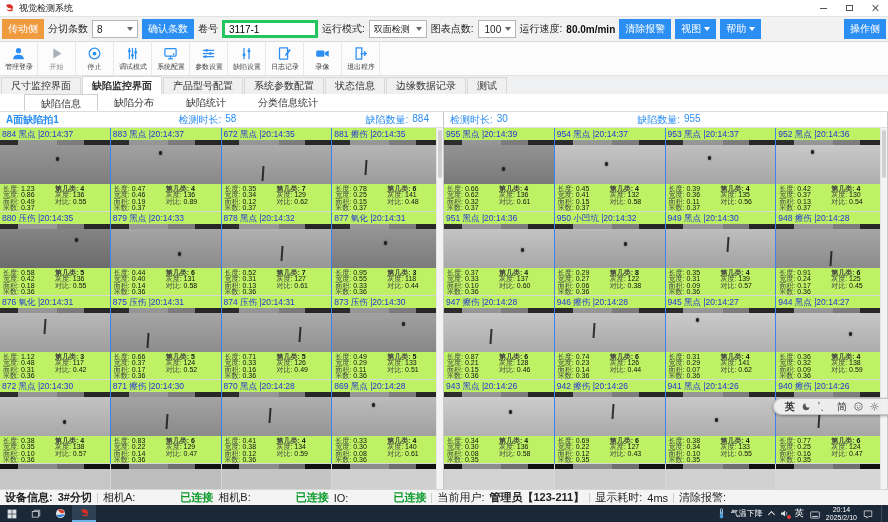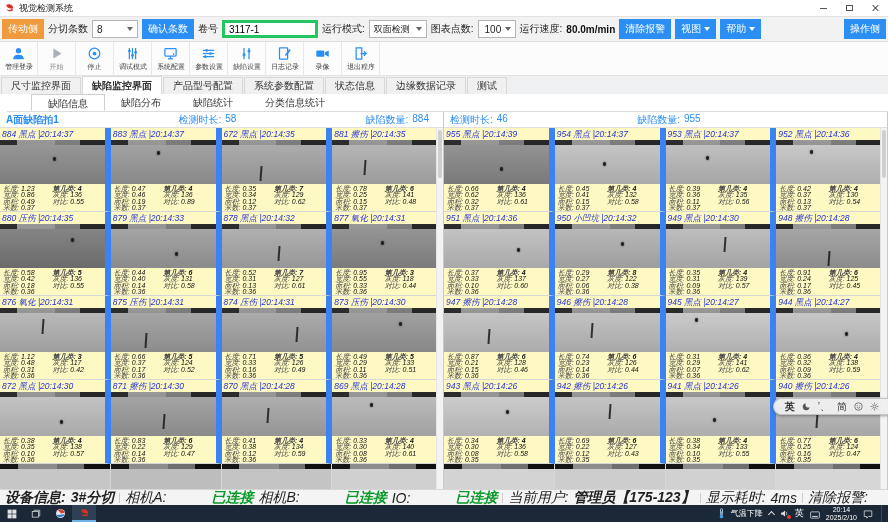--- a/index.html
+++ b/index.html
@@ -38,53 +38,53 @@
   .icon-toolbar { height:34px; flex:0 0 34px; background:#fcfcfc; display:flex; align-items:stretch; border-bottom:1px solid #e2e2e2; }
   .icon-btn { width:38px; display:flex; flex-direction:column; align-items:center; justify-content:center; gap:1px; border-right:1px solid #e8e8e8; }
   .ibtn-icon { height:15px; display:flex; align-items:center; }
   .ibtn-label { font-size:7.5px; color:#3c3c3c; white-space:nowrap; transform:scale(.92); }
   .icon-btn.disabled .ibtn-label { color:#8a8a8a; }
 
   
   .main-tabs { height:18px; flex:0 0 18px; background:#eef0f2; display:flex; align-items:flex-end; padding-left:1px; font-size:10px; }
   .mtab { padding:0 9px; height:17px; display:flex; align-items:center; background:#f0f0f0; border:1px solid #d8d8d8; border-bottom:none; margin-right:1px; color:#333; white-space:nowrap; }
   .mtab.active { background:#fff; height:18px; font-weight:bold; }
-  .sub-tabs { height:18px; flex:0 0 18px; background:#fff; display:flex; align-items:center; padding-left:24px; font-size:10px; border-bottom:1px solid #dcdcdc;margin-left:7px; }
+  .sub-tabs { height:18px; flex:0 0 18px; background:#fff; display:flex; align-items:center; padding-left:24px; font-size:10px; border-bottom:1px solid #dcdcdc; }
   .stab { padding:0 16px; height:16px; line-height:16px; color:#333; white-space:nowrap; }
   .stab.active { border:1px solid #cfcfcf; border-bottom:1px solid #fff; background:#fff; height:17px; line-height:17px; }
 
   
   .panels { flex:1; display:flex; overflow:hidden; }
   .panel { width:444px; background:#fff; border-right:1px solid #c9c9c9; display:flex; flex-direction:column; position:relative; overflow:hidden; }
   .panel-header { height:16px; flex:0 0 16px; display:flex; align-items:center; font-size:10px; color:#2b8ef3; border-bottom:1px solid #e0e0e0; padding:0 6px; }
   .ph-title { width:40%; font-weight:bold; white-space:nowrap; }
   .ph-mid { width:30%; display:flex; gap:4px; white-space:nowrap; }
   .ph-right { width:30%; display:flex; gap:4px; justify-content:flex-end; padding-right:8px; white-space:nowrap; }
   .grid { display:grid; grid-template-columns:repeat(4,1fr); }
-  .cell { height:84px; border-right:6px solid #3b82f6; border-bottom:1px solid #d7d7d7; display:flex; flex-direction:column; background:#fef9c3;font-style:italic; }
+  .cell { height:84px; border-right:1px solid #3b82f6; border-bottom:1px solid #d7d7d7; display:flex; flex-direction:column; background:#bef264; }
   .cell-header { height:12px; flex:0 0 12px; font-size:8.5px; color:#2433d8; padding:1px 2px 0; white-space:nowrap; overflow:hidden; }
   .cell-img { height:44px; flex:0 0 44px; position:relative; overflow:hidden; background:#aaa; }
   .cell-img::after { content:""; position:absolute; inset:0; background:linear-gradient(rgba(255,255,255,.10),rgba(0,0,0,.12)); }
   .img-topstrip { position:absolute; top:0; left:0; right:0; height:5px;
     background:linear-gradient(90deg,#161616 0 16%,#8c8c8c 16% 52%,#6f6f6f 52% 76%,#101010 76% 100%); }
   .img-mark { position:absolute; z-index:2; }
   .m-dot { width:3px; height:4px; background:#1d1d1d; border-radius:50%; box-shadow:0 0 2px rgba(0,0,0,.7); }
   .m-streak { width:2px; height:15px; background:rgba(25,25,25,.85); transform:rotate(4deg); }
   .cell-info { flex:1; display:flex; padding:1.5px 3px 0; font-size:7px; line-height:6.6px; color:#222; overflow:hidden; }
   .info-col { width:50%; display:flex; flex-direction:column; }
   .irow { display:flex; white-space:nowrap; }
   .irow .lab { color:#444; } .irow .val { margin-left:2px; color:#111; }
   .irow.bold { font-weight:bold; color:#000; }
   .cell-partial { height:25px; border-right:1px solid #d7d7d7; position:relative; overflow:hidden; }
   .panel-scroll { position:absolute; right:0; top:16px; bottom:0; width:7px; background:#f3f3f3; border-left:1px solid #e5e5e5; }
   .panel-scroll .thumb { position:absolute; top:2px; left:1px; width:4px; height:48px; background:#cfcfcf; border-radius:2px; }
 
   
   .status-bar { height:16px; flex:0 0 16px; background:#f4f4f4; border-top:1px solid #d6d6d6;
-    display:flex; align-items:center; gap:5px; padding:0 5px; font-size:14px; color:#222; white-space:nowrap;font-style:italic; }
+    display:flex; align-items:center; gap:5px; padding:0 5px; font-size:11px; color:#222; white-space:nowrap; }
   .status-bar .b { font-weight:bold; }
   .status-bar .ok { color:#089a28; font-weight:bold;margin-left:40px; }
   .sep { width:1px; height:10px; background:#ccc; }
 
   
   .taskbar { height:17px; flex:0 0 17px; background:#1b2838; display:flex; align-items:center; color:#fff; }
   .tb-app { width:24px; height:17px; display:flex; align-items:center; justify-content:center; }
   .tb-app.active { background:#2e4154; box-shadow:inset 0 -2px 0 #6db3e8; }
   .tb-right { margin-left:auto; display:flex; align-items:center; gap:6px; padding-right:4px; }
   .tb-text { font-size:8px; color:#fff; }
@@ -985,21 +985,21 @@
           </div>
         </div>
       <div class="panel-scroll">
           <div class="thumb"></div>
         </div>
     </div>
     <div class="panel">
       <div class="panel-header">
         <span class="ph-mid">
           <span>检测时长:</span>
-          <span>46</span>
+          <span>30</span>
         </span>
         <span class="ph-right">
           <span>缺陷数量:</span>
           <span>955</span>
         </span>
       </div>
       <div class="grid">
   <div class="cell">
     <div class="cell-header">955 黑点 |20:14:39</div>
     <div class="cell-img" style="background-color: rgb(138, 138, 138);">
@@ -1695,21 +1695,21 @@
     <span class="b">3#分切</span>
     <div class="sep"></div>
     <span>相机A:</span>
     <span class="ok">已连接</span>
     <span>相机B:</span>
     <span class="ok">已连接</span>
     <span>IO:</span>
     <span class="ok">已连接</span>
     <div class="sep"></div>
     <span>当前用户:</span>
-    <span class="b">管理员【175-123】</span>
+    <span class="b">管理员【123-211】</span>
     <div class="sep"></div>
     <span>显示耗时:</span>
     <span>4ms</span>
     <div class="sep"></div>
     <span>清除报警:</span>
   </div>
 
   <div class="ime-bar">
     <span class="ime-item" style="font-weight:bold">英</span>
     <span class="ime-item">

